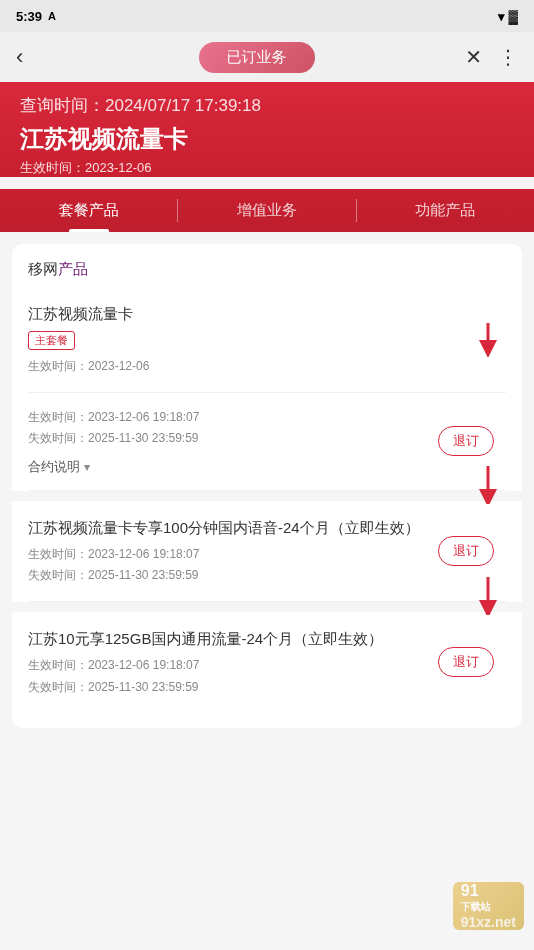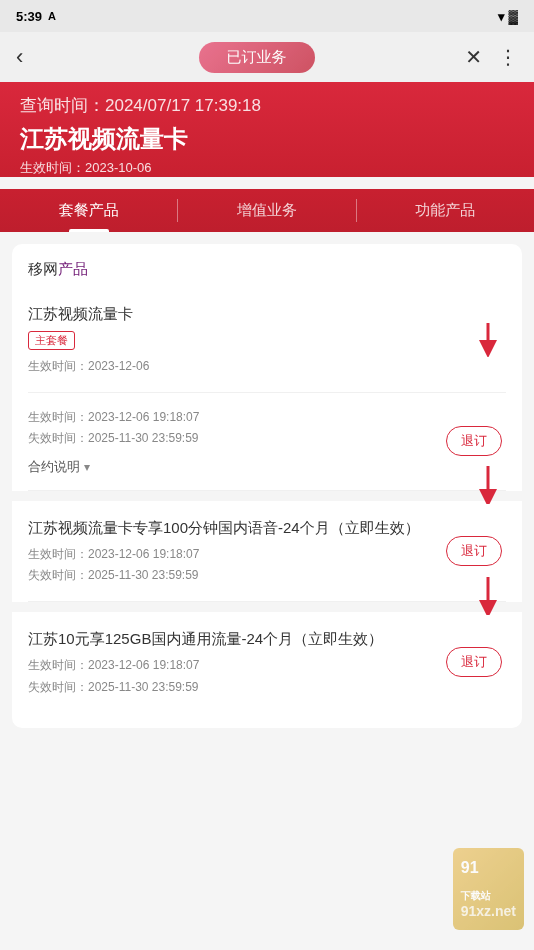--- a/index.html
+++ b/index.html
@@ -186,21 +186,21 @@
       border-radius: 3px;
       margin-bottom: 6px;
     }
     .product-time {
       font-size: 12px;
       color: #888;
       line-height: 1.8;
     }
     .unsubscribe-btn {
       position: absolute;
-      right: 4px;
+      right: 12px;
       top: 50%;
       transform: translateY(-50%);
       border: 1px solid #d9283c;
       color: #d9283c;
       background: white;
       border-radius: 20px;
       padding: 5px 14px;
       font-size: 13px;
       cursor: pointer;
       white-space: nowrap;
@@ -225,21 +225,21 @@
     .watermark {
       position: fixed;
       bottom: 20px;
       right: 10px;
       opacity: 0.6;
       z-index: 100;
     }
     .watermark-box {
       background: linear-gradient(135deg, #e8b84b, #c8a020);
       border-radius: 6px;
-      padding: 11px 8px;
+      padding: 0 8px;
       color: white;
       font-size: 11px;
       font-weight: bold;
     }
   </style>
 </head>
 <body>
 
 <div class="status-bar">
   <div class="status-bar-left">
@@ -262,21 +262,21 @@
     <span class="header-more">⋮</span>
   </div>
 </div>
 
 <div class="top-section">
   <div class="query-time">
     <span>查询时间：</span><span>2024/07/17 17:39:18</span>
   </div>
   <div class="page-title">江苏视频流量卡</div>
   <div class="effective-time">
-    <span>生效时间：</span><span>2023-10-06</span>
+    <span>生效时间：</span><span>2023-12-06</span>
   </div>
 </div>
 
 <div class="tabs">
   <div class="tab active">
     <span>套餐产品</span>
   </div>
   <div class="tab-divider"></div>
   <div class="tab">
     <span>增值业务</span>
@@ -362,16 +362,16 @@
         生效时间：2023-12-06 19:18:07<br>失效时间：2025-11-30 23:59:59
       </div>
       <button class="unsubscribe-btn">退订</button>
     </div>
   </div>
 </div>
 
 <div class="watermark">
   <div class="watermark-box">
     <div style="font-size:16px; font-weight:900;">91</div>
-    <div style="font-size:10px;margin-top:12px;">下载站</div>
+    <div style="font-size:10px;">下载站</div>
     <div style="font-size:14px; opacity:0.8;">91xz.net</div>
   </div>
 </div>
 
 </body></html>

